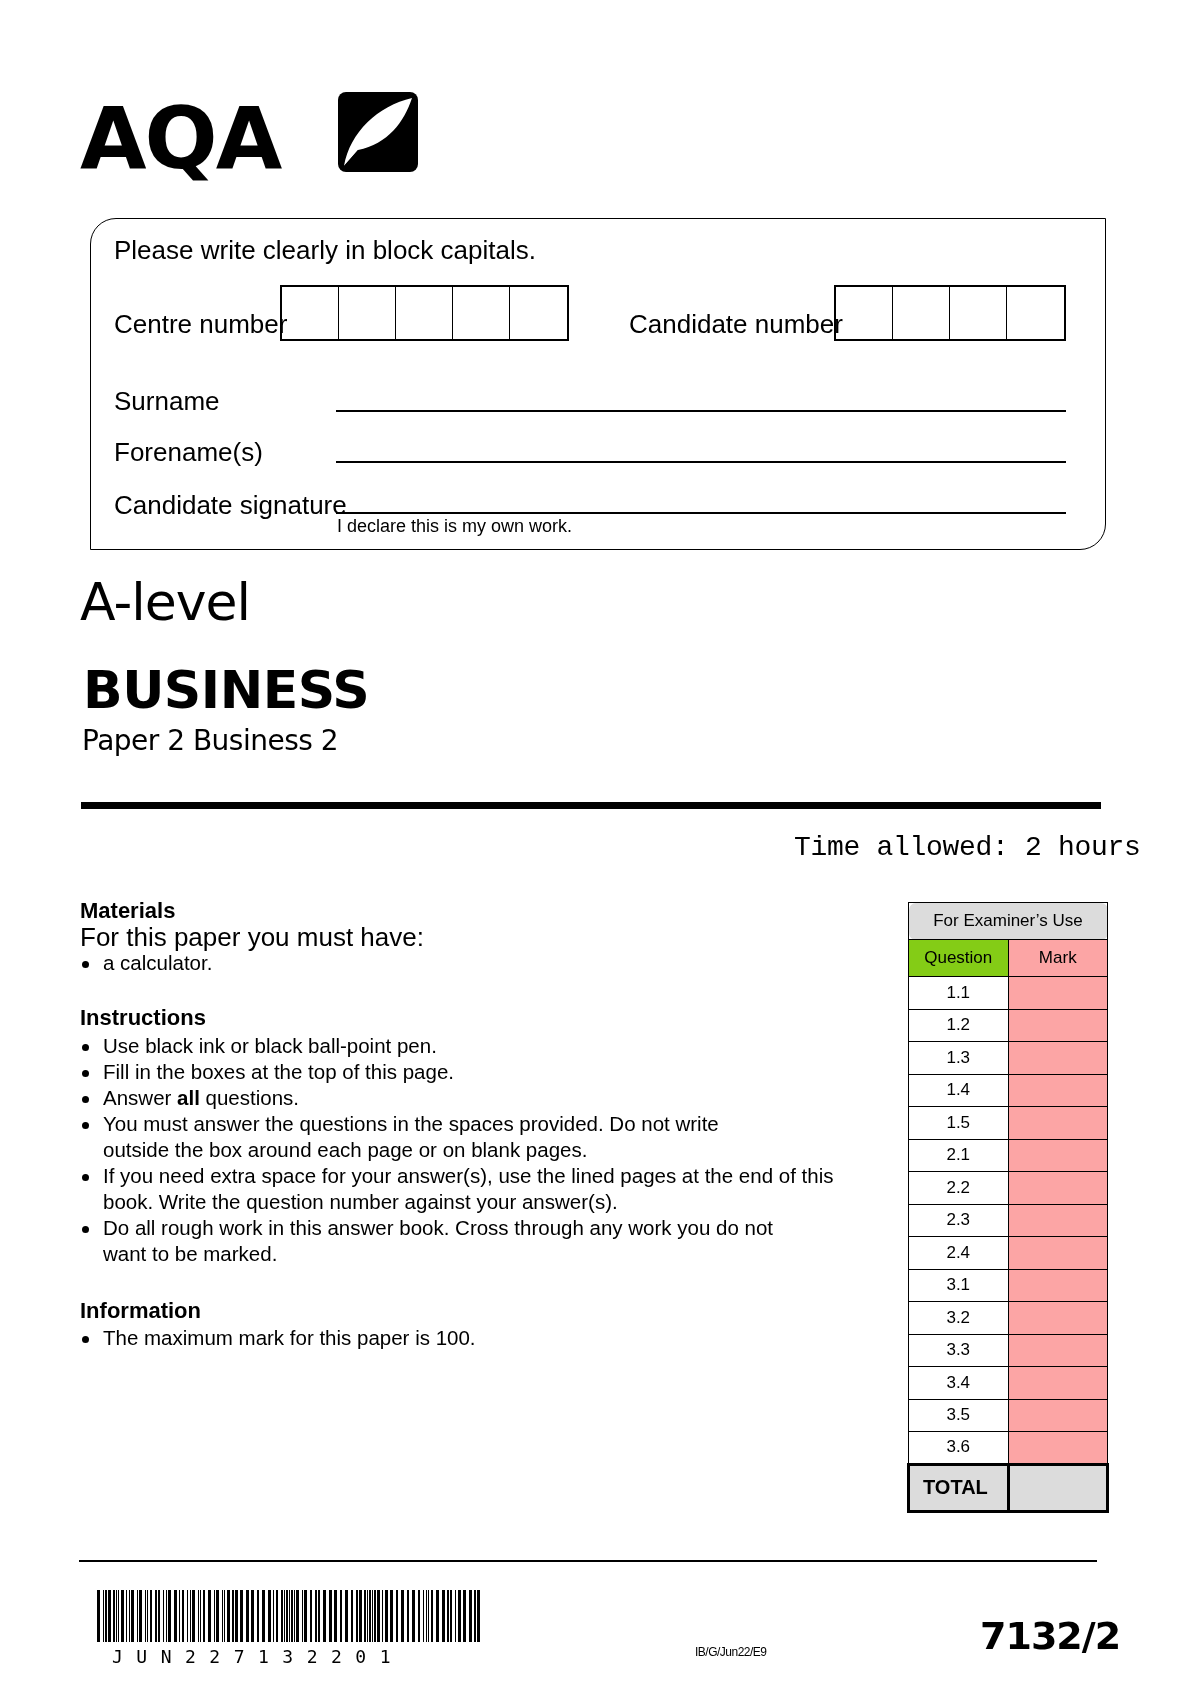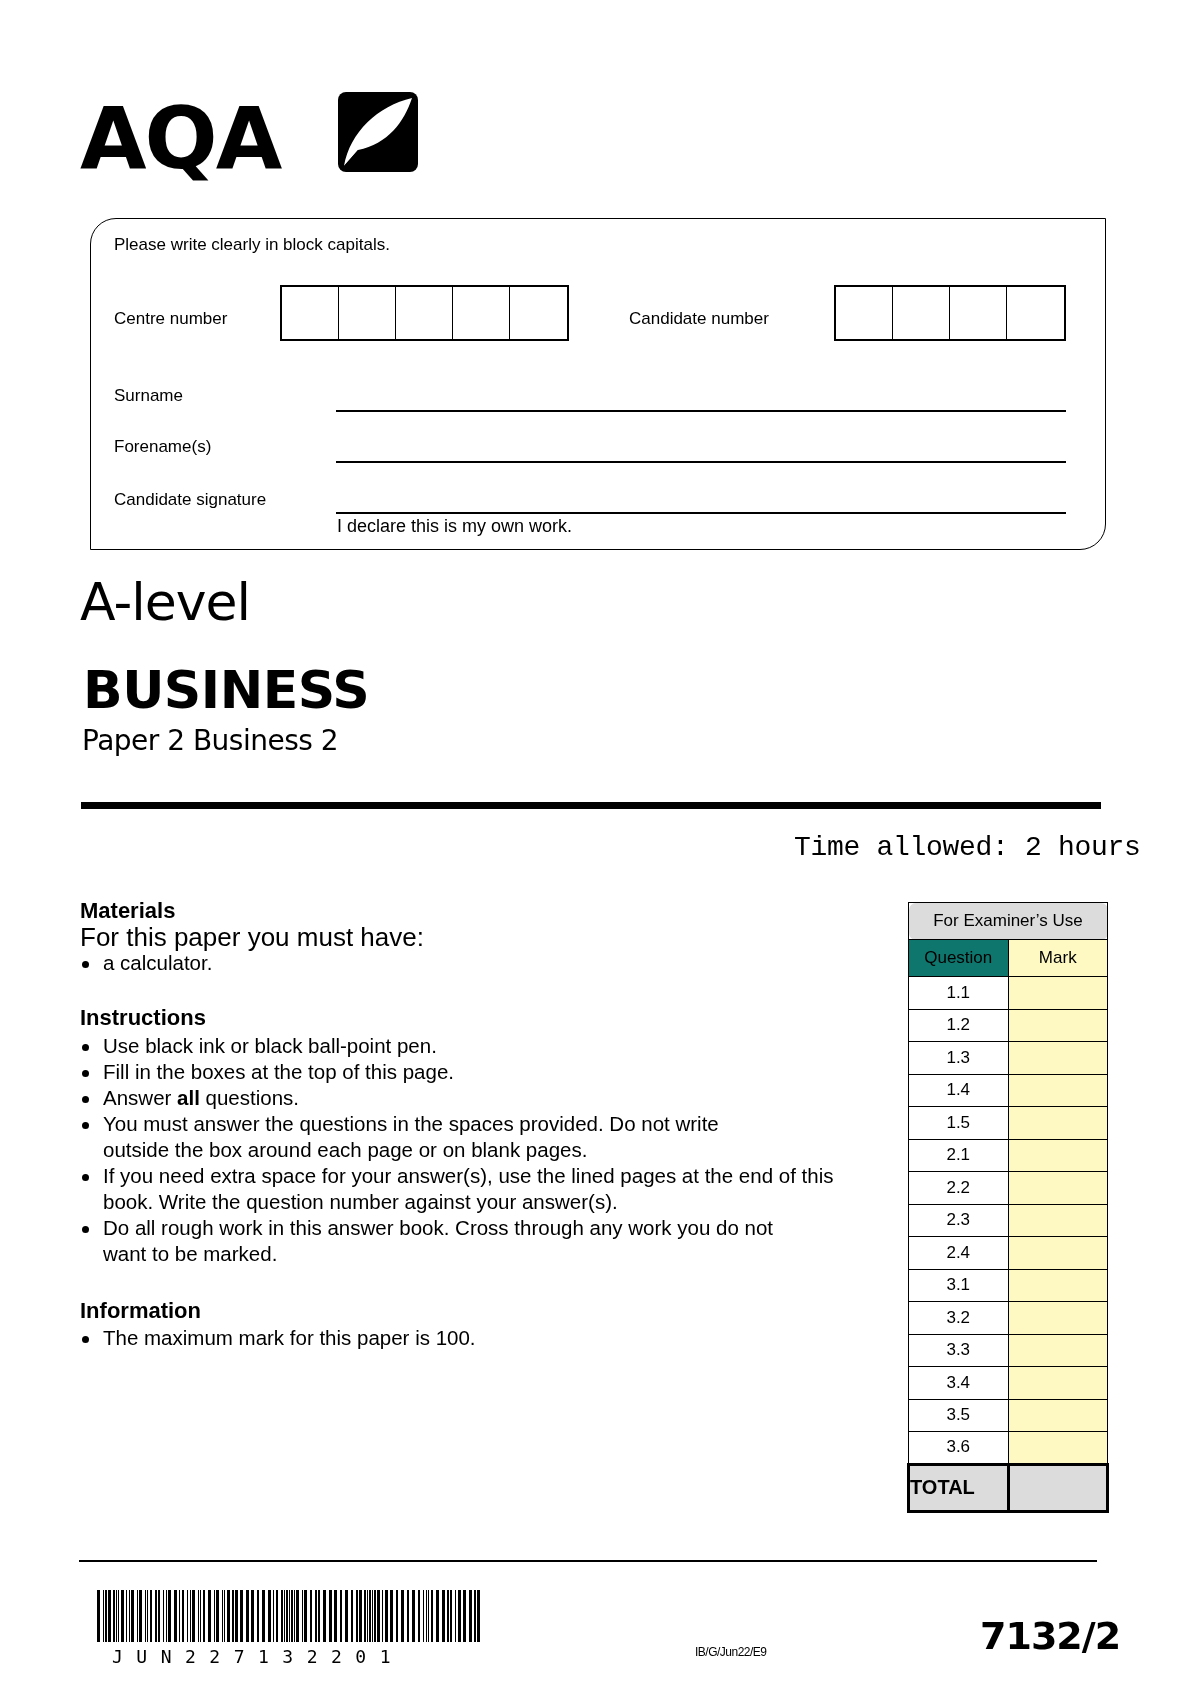--- a/index.html
+++ b/index.html
@@ -7,41 +7,41 @@
          font-family:"Liberation Sans", sans-serif; }
   .abs { position:absolute; }
   
   #logo { left:80px; top:88px; width:270px; height:100px; }
   #logo .txt { position:absolute; left:0; top:0; font-family:"DejaVu Sans", sans-serif; font-weight:bold;
                font-size:86px; letter-spacing:-2px; line-height:100px; }
   #logo .leaf { position:absolute; left:258px; top:4px; width:80px; height:80px; }
   
   #form-box { left:90px; top:218px; width:1016px; height:332px; border:1.5px solid #000;
               border-radius:26px 0 26px 0; box-sizing:border-box; }
-  .lbl { font-size:17px; }
+  .lbl { font-size:26px; }
   .digit-boxes { display:flex; border:2px solid #000; height:56px; box-sizing:border-box; }
   .digit-boxes span { width:57px; border-right:1.5px solid #000; box-sizing:border-box; }
   .digit-boxes span:last-child { border-right:none; }
   .line { position:absolute; height:2px; background:#000; }
   
   .disp { font-family:"DejaVu Sans", sans-serif; }
   #rule { left:81px; top:802px; width:1020px; height:7px; background:#000; }
   
   .sec-h { font-weight:bold; font-size:22px; }
   .body-t { font-size:26px; line-height:26px; }
   ul.b { list-style:none; margin:0; padding:0; }
   ul.b li { position:relative; padding-left:23px; font-size:20.5px; line-height:26px; }
   ul.b li::before { content:""; position:absolute; left:2px; top:11px; width:7px; height:7px; border-radius:50%; background:#000; }
   
   #exam { left:907px; top:902px; width:202px; border-collapse:collapse; font-size:17px; }
   #exam td { border:1.5px solid #000; text-align:center; height:32.5px; padding:0; box-sizing:border-box; }
-  #exam td.mark { background:#fef9c3; }
+  #exam td.mark { background:#fca5a5; }
   #exam .hdr td { background:#dcdcdc; height:37px;border-radius:7px; }
-  #exam .colhdr td.q { background:#0f766e; height:37px; }
-  #exam .total td { border:3px solid #000; background:#dcdcdc; height:47px; font-weight:bold; font-size:20px; text-align:left; padding-left:0; }
+  #exam .colhdr td.q { background:#84cc16; height:37px; }
+  #exam .total td { border:3px solid #000; background:#dcdcdc; height:47px; font-weight:bold; font-size:20px; text-align:left; padding-left:13px; }
   #exam .total td.mark { text-align:center; }
   
   #foot-line { left:79px; top:1560px; width:1018px; height:1.5px; background:#000; }
   #barcode { left:97px; top:1590px; width:384px; height:52px; }
   #barcode-text { left:112px; top:1646px; font-family:"DejaVu Sans Mono", monospace; font-size:18px; letter-spacing:13.5px; }
   #ref { left:695px; top:1645px; font-size:12px; letter-spacing:-0.5px; }
   #code { left:980px; top:1614px; font-family:"DejaVu Sans", sans-serif; font-weight:bold; font-size:38px; letter-spacing:-1px; }
 </style>
 </head>
 <body>

